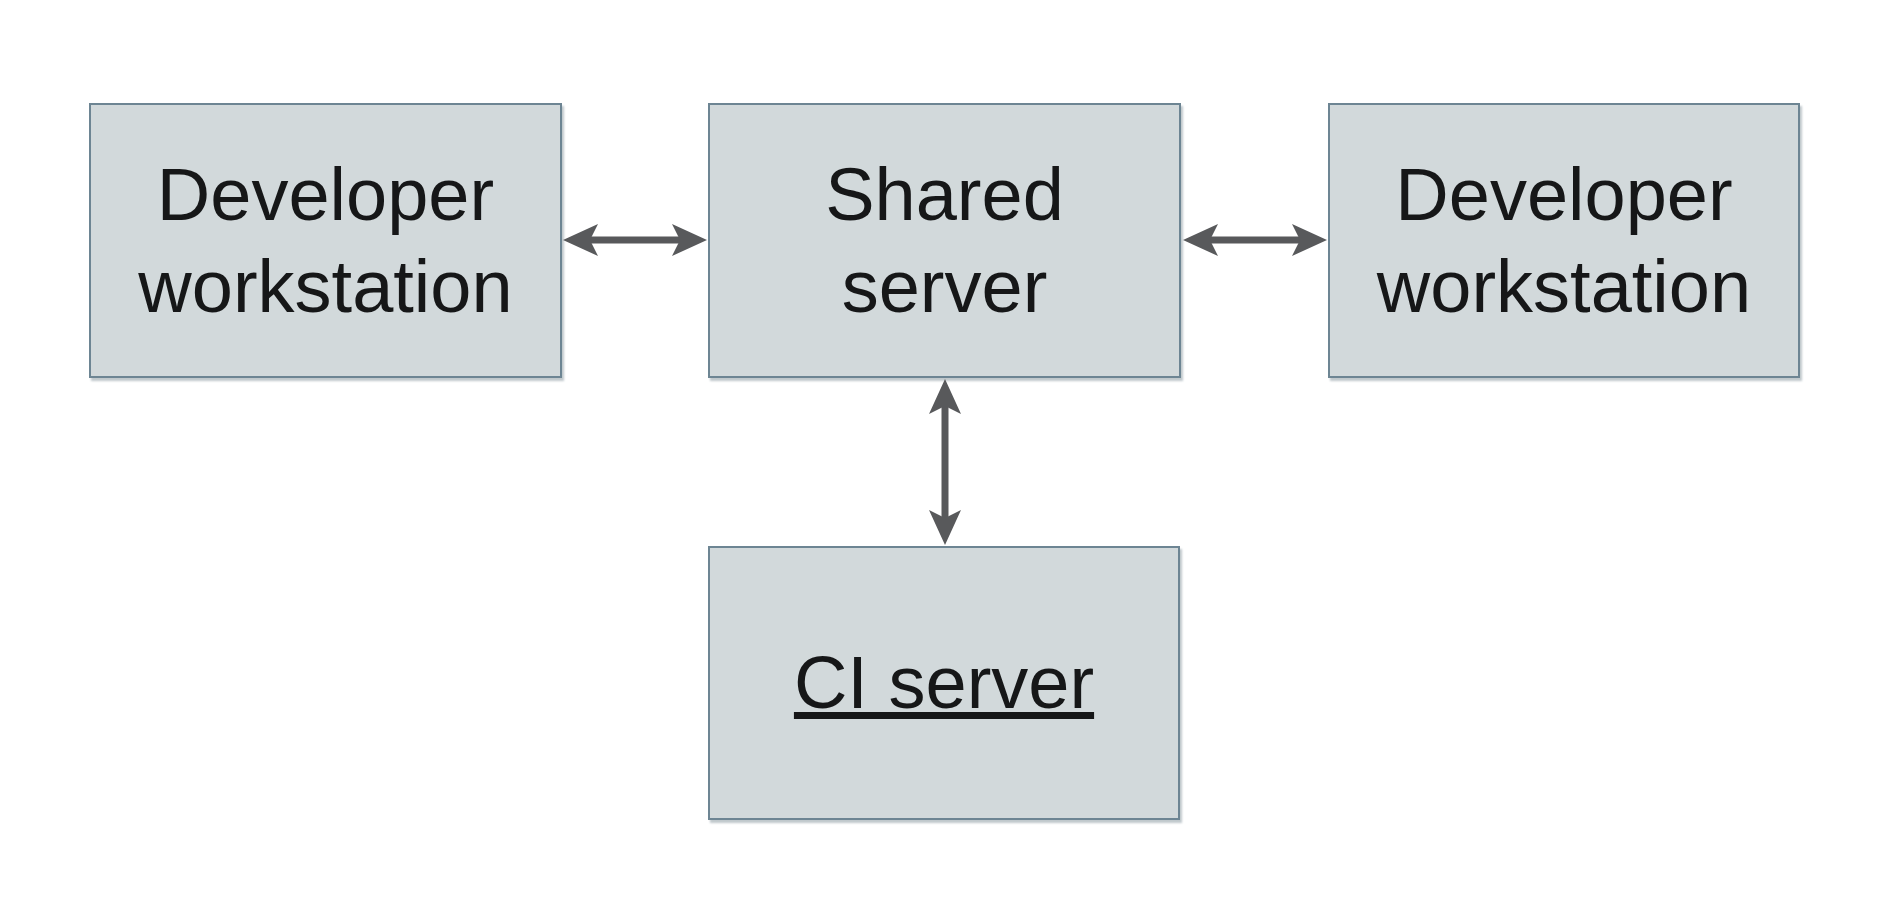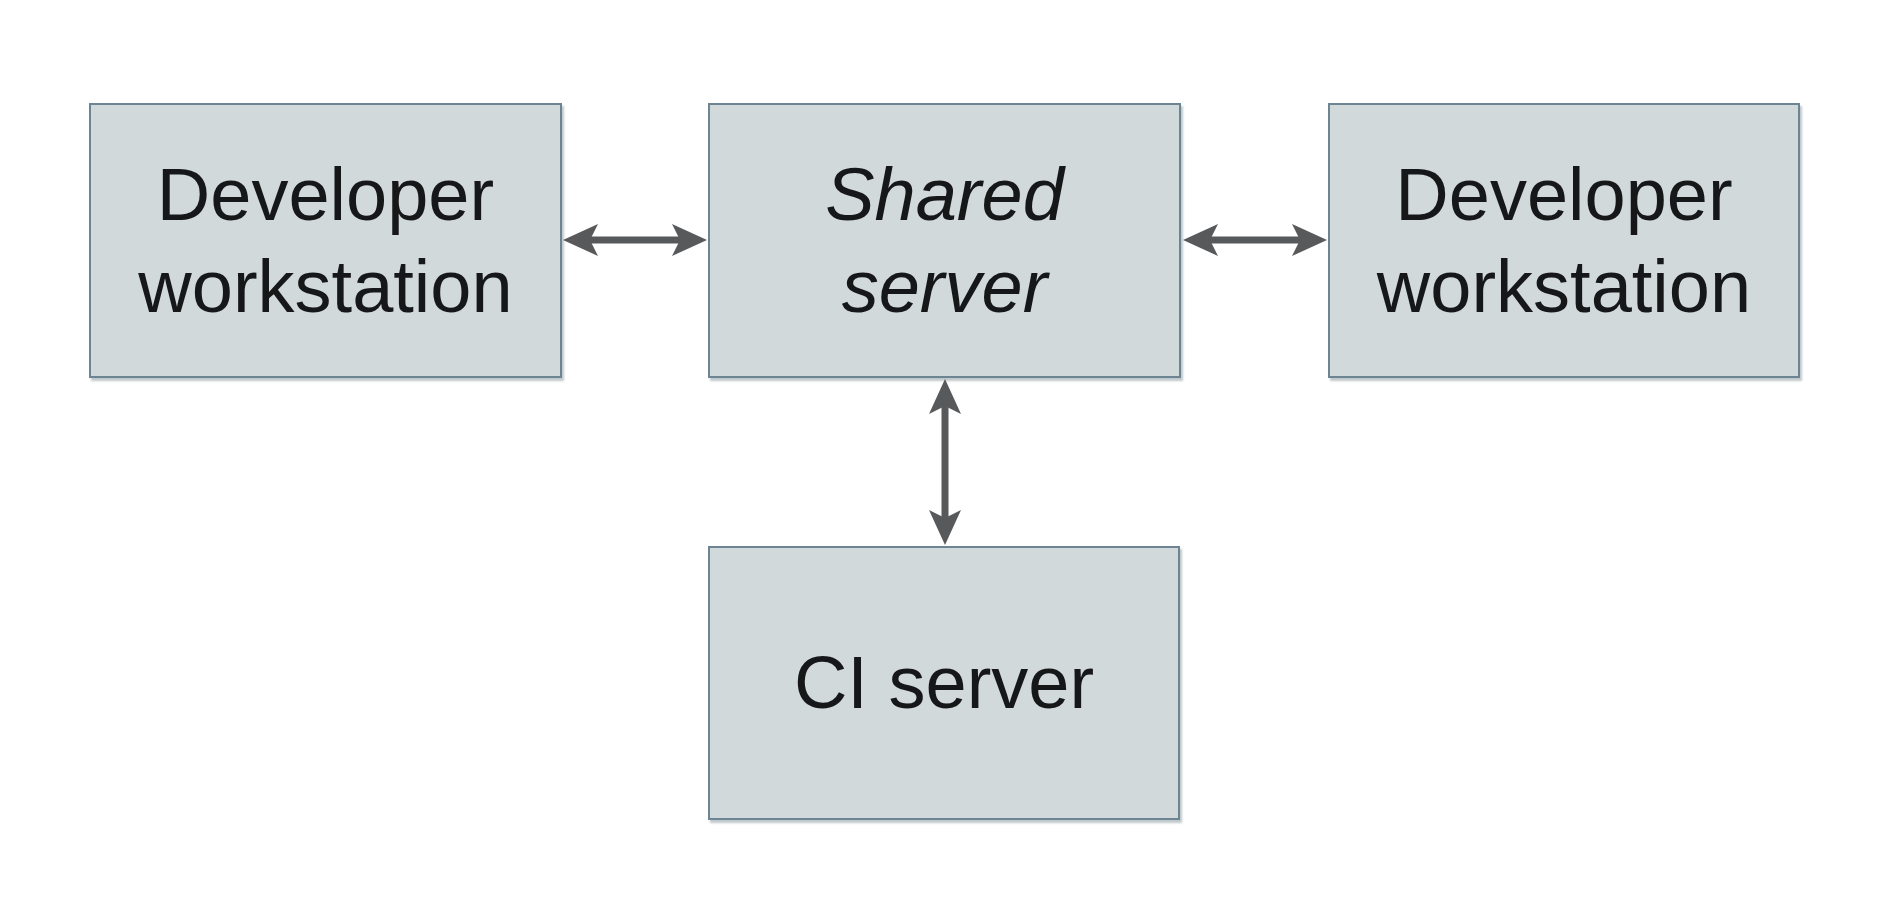--- a/index.html
+++ b/index.html
@@ -22,23 +22,23 @@
     background:var(--node-fill);
     border:2px solid var(--node-border);
     box-shadow:2px 3px 2px rgba(90,110,122,0.38);
     display:flex;flex-direction:column;align-items:center;justify-content:center;
     color:var(--text-color);
     font-size:74px;line-height:92px;
     text-align:center;
     letter-spacing:0;
   }
   .node-dev-left  {left:89px;  top:103px; width:473px; height:275px;}
-  .node-shared    {left:708px; top:103px; width:473px; height:275px;font-style:italic;}
+  .node-shared    {left:708px; top:103px; width:473px; height:275px;}
   .node-dev-right {left:1328px;top:103px; width:472px; height:275px;}
-  .node-ci        {left:708px; top:546px; width:472px; height:274px;}
+  .node-ci        {left:708px; top:546px; width:472px; height:274px;text-decoration:underline;}
   .arrow{position:absolute;display:block;}
   .arrow-a{left:562px; top:221px;}
   .arrow-b{left:1182px;top:221px;}
   .arrow-v{left:927px; top:378px;}
   .arrow-head{fill:var(--arrow-color);}
   .arrow-shaft{stroke:var(--arrow-color);stroke-width:7;fill:none;}
 </style>
 </head>
 <body>
 

